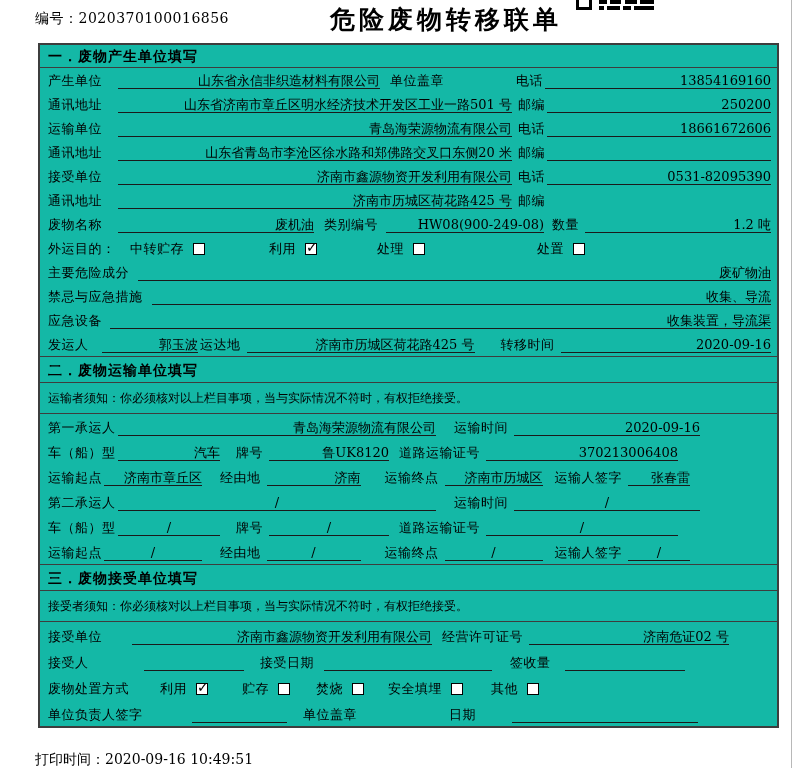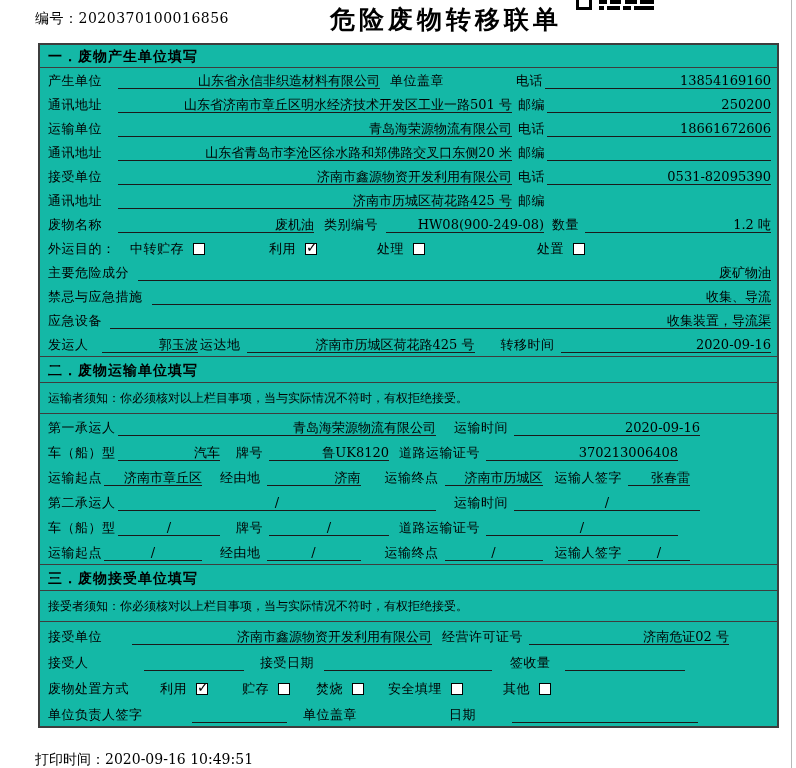--- a/index.html
+++ b/index.html
@@ -250,21 +250,21 @@
         <span class="cb"></span>
       </span>
       <span class="opt" style="margin-left:24px">
         <span class="lbl">焚烧</span>
         <span class="cb"></span>
       </span>
       <span class="opt" style="margin-left:22px">
         <span class="lbl">安全填埋</span>
         <span class="cb"></span>
       </span>
-      <span class="opt" style="margin-left:38px">
+      <span class="opt" style="margin-left:26px">
         <span class="lbl">其他</span>
         <span class="cb"></span>
       </span>
     </div>
 
     <div class="row h26">
       <span class="lbl" style="width:98px">单位负责人签字</span>
       <span class="u" style="width:95px;margin-left:48px"></span>
       <span class="lbl" style="margin-left:14px">单位盖章</span>
       <span class="lbl" style="margin-left:88px">日期</span>

